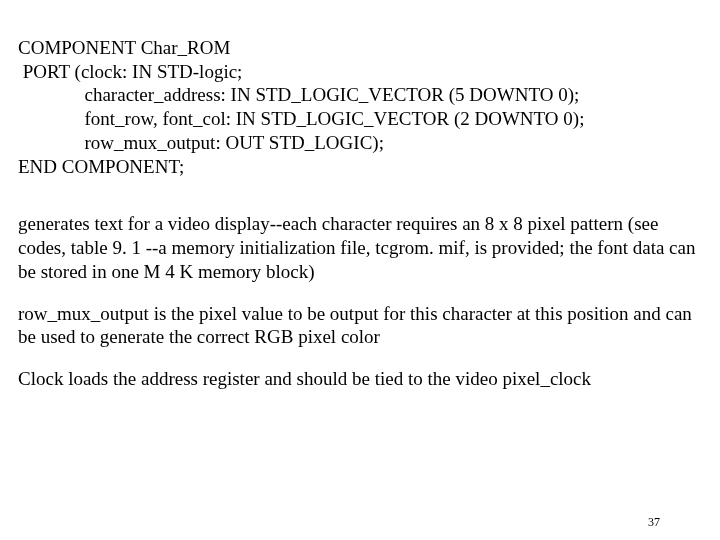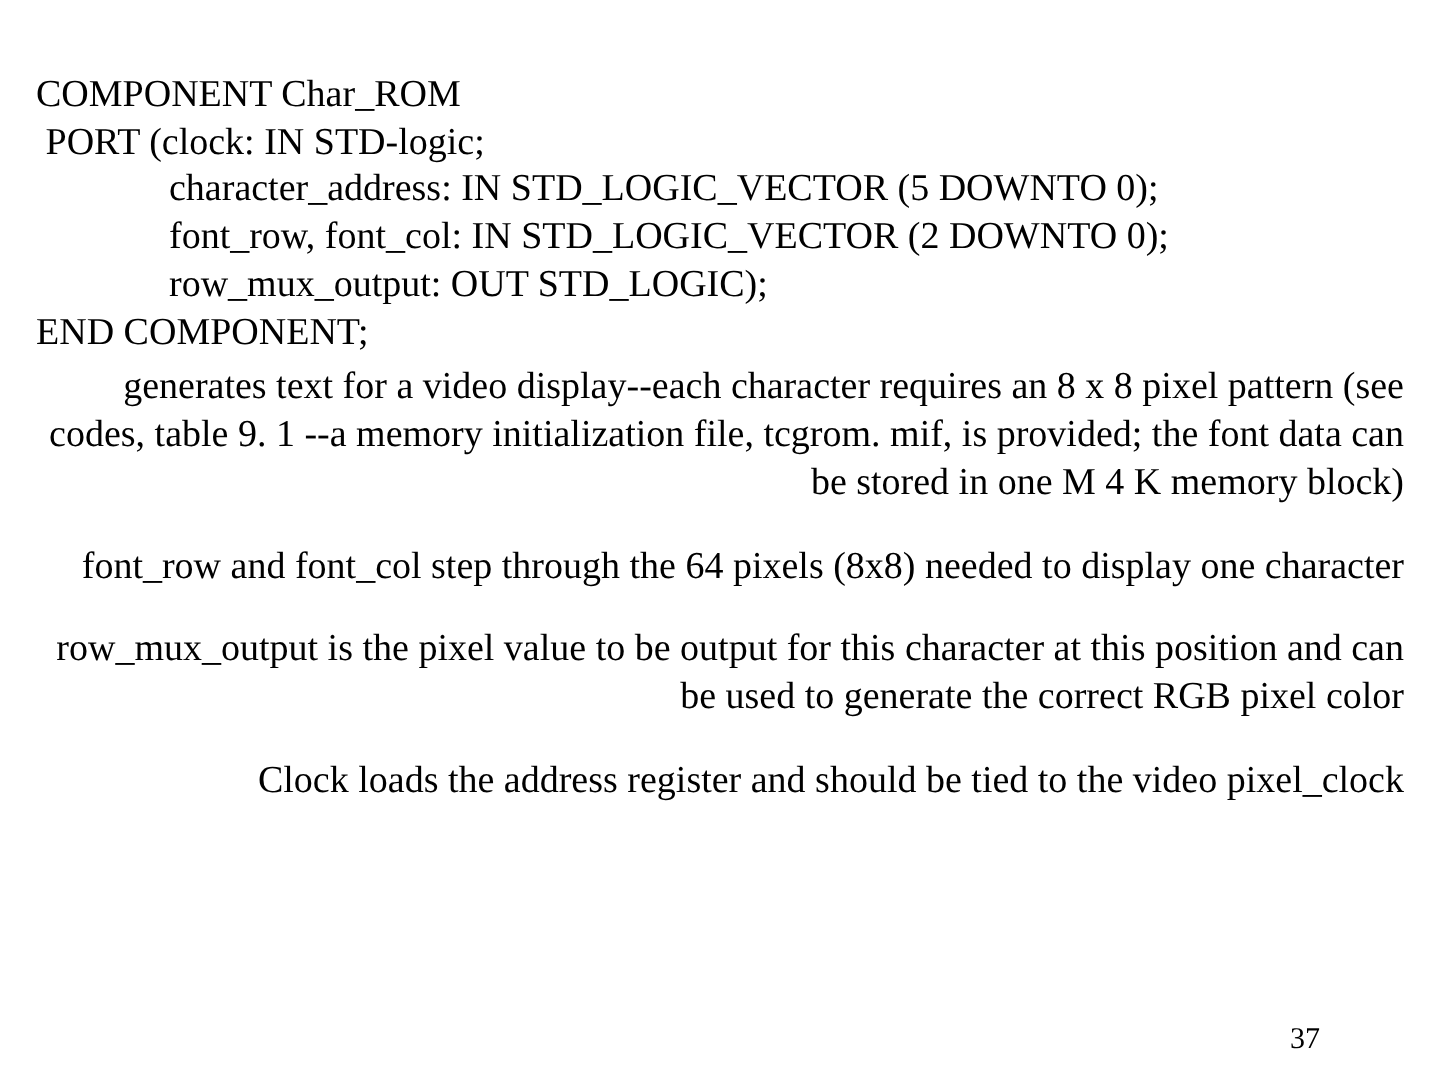--- a/index.html
+++ b/index.html
@@ -16,50 +16,48 @@
   .page {
     box-sizing: border-box;
     width: 720px;
     height: 540px;
     padding: 12px 18px 12px 18px;
     position: relative;
   }
   .code-block {
     white-space: pre;
     font-family: "Times New Roman", Times, serif;
-    margin-bottom: 4px;
+    margin-bottom: 34px;
   }
   .para {
     margin-bottom: 18px;
-    text-align: right;
   }
   .page-num {
     position: absolute;
     bottom: 10px;
     right: 60px;
-    font-size: 15px;
+    font-size: 12px;
   }
 </style>
 </head>
 <body>
 
 <div class="page">
 
   <div class="code-block">
 <span>COMPONENT Char_ROM</span>
 <span> PORT (clock: IN STD-logic;</span>
 <span>              character_address: IN STD_LOGIC_VECTOR (5 DOWNTO 0);</span>
 <span>              font_row, font_col: IN STD_LOGIC_VECTOR (2 DOWNTO 0);</span>
 <span>              row_mux_output: OUT STD_LOGIC);</span>
 <span>END COMPONENT;</span></div>
 
   <div class="para">generates text for a video display--each character requires an 8 x 8 pixel pattern (see codes, table 9. 1 --a memory initialization file, tcgrom. mif, is provided; the font data can be stored in one M 4 K memory block)</div>
 
 
-  <div class="para">font_row and font_col step through the 64 pixels (8x8) needed to display one character</div>
 
   <div class="para">row_mux_output is the pixel value to be output for this character at this position and can be used to generate the correct RGB pixel color</div>
 
   <div class="para">Clock loads the address register and should be tied to the video pixel_clock</div>
 
   <div class="page-num">37</div>
 
 </div>
 
 </body></html>

